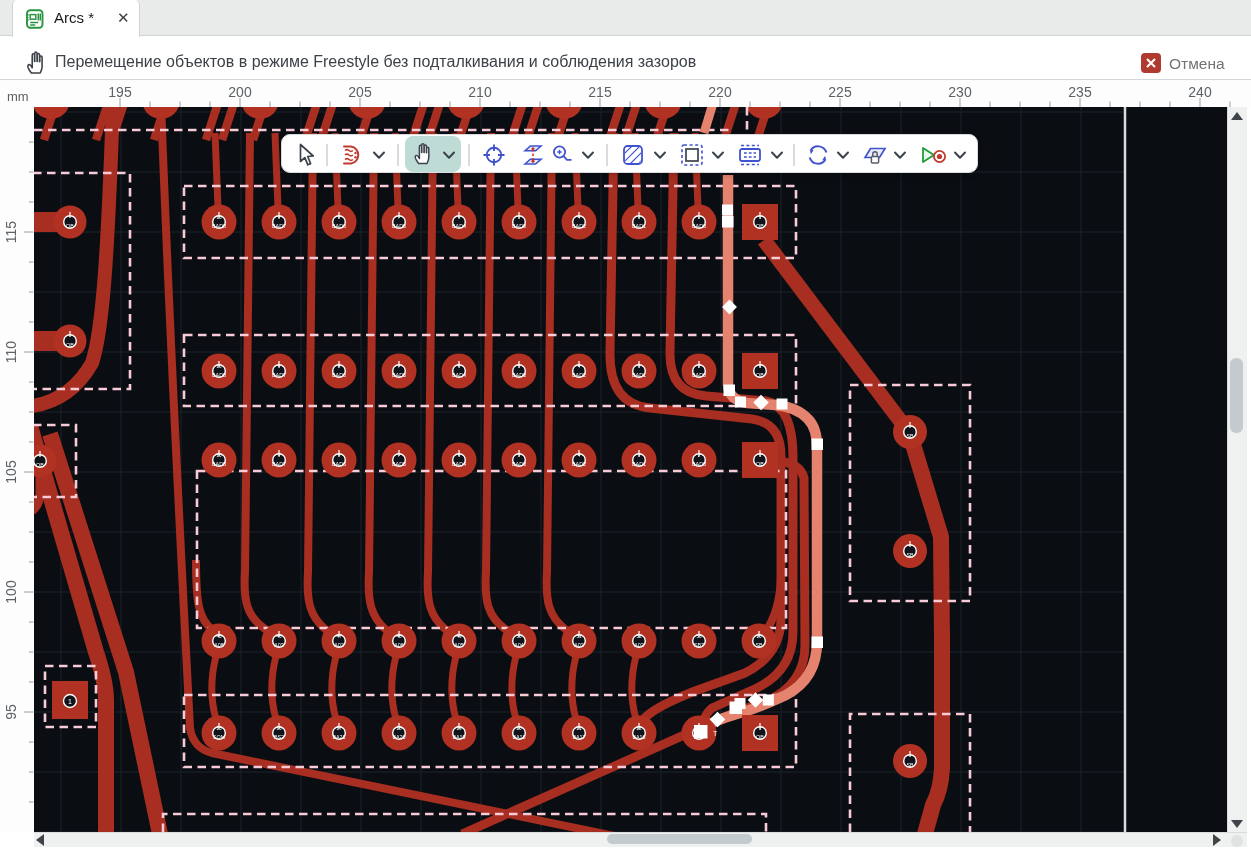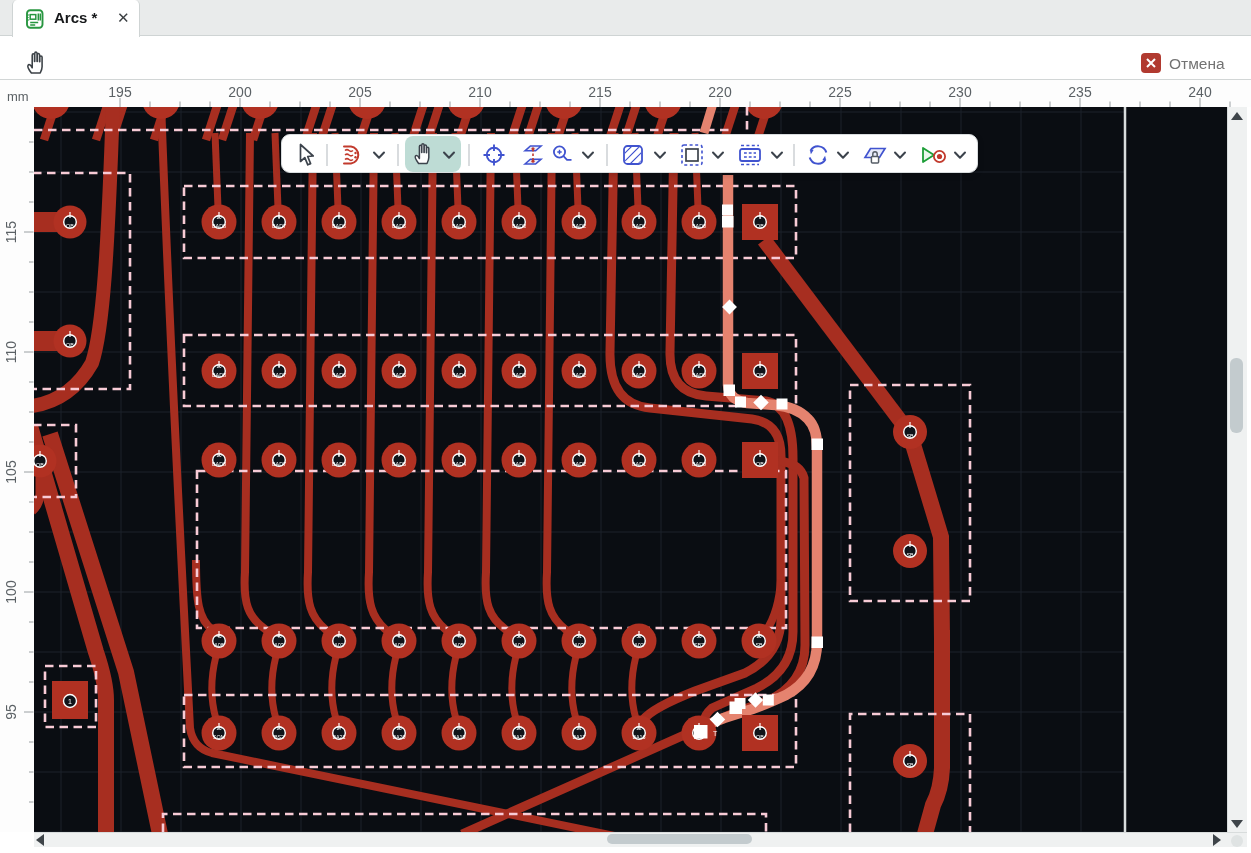--- a/index.html
+++ b/index.html
@@ -1,17 +1,17 @@
 <!DOCTYPE html>
 <html><head><meta charset="utf-8"><style>
 *{margin:0;padding:0;box-sizing:border-box}
 html,body{width:1251px;height:853px;overflow:hidden;background:#fff;font-family:"Liberation Sans",sans-serif}
 #tabbar{position:absolute;left:0;top:0;width:1251px;height:36px;background:#e9ebeb;border-bottom:1px solid #cfd4d4}
 #tab{position:absolute;left:12px;top:0;width:128px;height:37px;z-index:3;background:#fff;border-left:1px solid #cfd4d4;border-right:1px solid #cfd4d4;border-radius:5px 5px 0 0}
-#tabtitle{position:absolute;left:41px;top:9px;font-size:15px;font-weight:bold;color:#16181a}
+#tabtitle{position:absolute;left:41px;top:9px;font-size:15px;font-weight:normal;color:#16181a}
 #tabclose{position:absolute;left:104px;top:9px;font-size:15px;color:#3c4043}
 #infobar{position:absolute;left:0;top:38px;width:1251px;height:41px;background:#fff}
 #infotext{position:absolute;left:55px;top:15px;font-size:16px;color:#3c4247}
 #cancelbtn{position:absolute;left:1141px;top:53px;width:20px;height:20px;background:#b13a30;border-radius:4px}
 #canceltxt{position:absolute;left:1169px;top:55px;font-size:15.5px;color:#737373}
 #toolbar{position:absolute;left:281px;top:134px;width:697px;height:39px;background:#fff;border:1px solid #d8dcde;border-radius:9px;box-shadow:0 2px 6px rgba(0,0,0,.18)}
 #vsb{position:absolute;left:1227px;top:107px;width:20px;height:725px;background:#eff1f1;border-left:1px solid #d8dcdc}
 #vthumb{position:absolute;left:1230px;top:358px;width:13px;height:75px;background:#c3cbce;border-radius:6px}
 #hsb{position:absolute;left:34px;top:832px;width:1213px;height:15px;background:#eff1f1;border-top:1px solid #d8dcdc}
 #hthumb{position:absolute;left:607px;top:834px;width:145px;height:10px;background:#c3cbce;border-radius:5px}
@@ -597,20 +597,21 @@
  <path d="M2,6 h2.2 M2,8.5 h1.6 M2,11 h2.2" stroke="#289640" stroke-width="1.2"></path>
 </svg>
 <div id="tabtitle">Arcs *</div>
       <div id="tabclose">✕</div>
 </div>
   </div>
 <div id="infobar">
 <svg style="position:absolute;left:24px;top:13px" width="24" height="24" viewBox="-12 -12 24 24">
       <path d="M-4.4,9.5 C-6.3,7 -8.4,3.5 -7.6,2.2 C-6.9,1.1 -5.4,1.6 -4.6,2.9 L-3.6,4.5 L-3.6,-7.4 C-3.6,-9.3 -1.4,-9.3 -1.4,-7.4 L-1.4,-1.5 L-1.2,-1.5 L-1.2,-8.9 C-1.2,-10.8 1.0,-10.8 1.0,-8.9 L1.0,-1.5 L1.2,-1.5 L1.2,-7.6 C1.2,-9.5 3.4,-9.5 3.4,-7.6 L3.4,-1.3 L3.6,-1.3 L3.6,-5.4 C3.6,-7.2 5.8,-7.2 5.8,-5.4 L5.8,3.6 C5.8,6 5,7.5 4,9.5 Z" fill="#fff" stroke="#3c4247" stroke-width="1.5" stroke-linejoin="round" transform="scale(1.05)"></path>
     </svg>
+<div id="infotext">Перемещение объектов в режиме Freestyle без подталкивания и соблюдения зазоров</div>
 </div>
 <div id="cancelbtn"><svg width="20" height="20" viewBox="0 0 20 20">
       <path d="M6,6 L14,14 M14,6 L6,14" stroke="#fff" stroke-width="2"></path>
     </svg></div>
 <div id="canceltxt">Отмена</div>
 <div id="toolbar"><svg width="695" height="37" viewBox="282 135 695 37">
       <g transform="translate(306,155)">
         <path d="M-5.5,-10.5 L-5.5,6.5 L-1.2,2.6 L1.8,9.8 L4.6,8.6 L1.7,1.5 L7.2,1 Z" fill="#fff" stroke="#3c434c" stroke-width="1.7" stroke-linejoin="round"></path>
       </g>
       <path d="M327,144 V166" stroke="#c9cdd1" stroke-width="1.4"></path>

